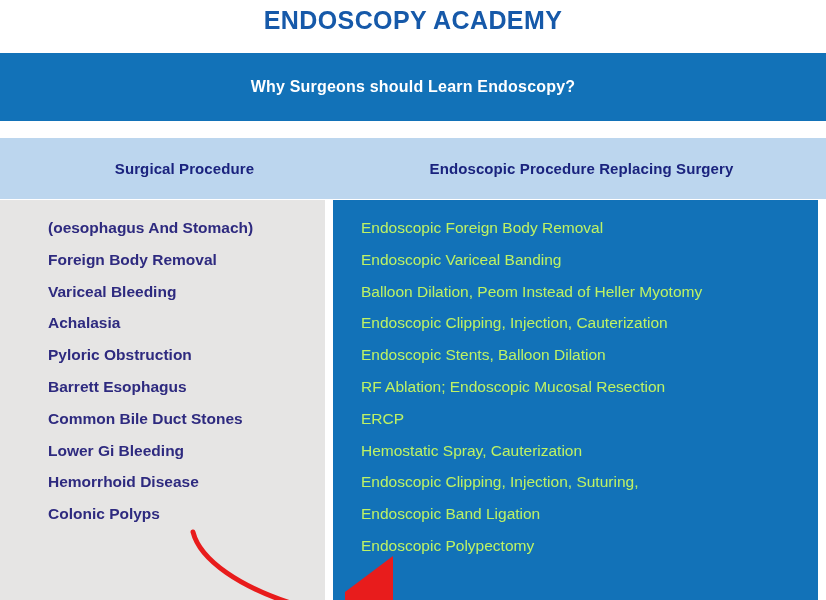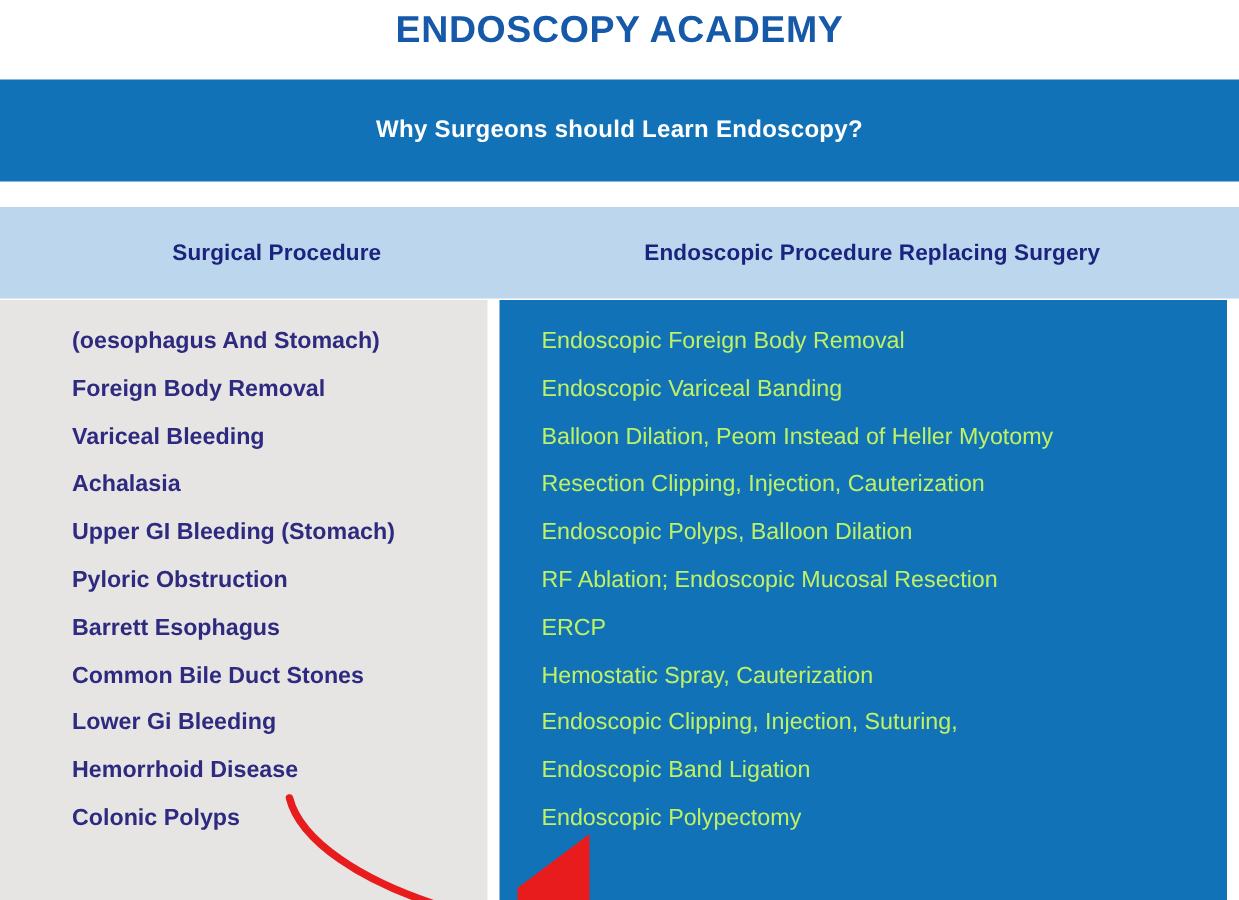--- a/index.html
+++ b/index.html
@@ -148,35 +148,34 @@
   <div class="colhead-strip">
     <div class="colhead colhead-left">Surgical Procedure</div>
     <div class="colhead colhead-right">Endoscopic Procedure Replacing Surgery</div>
   </div>
 
   <div class="panel panel-left" id="left-panel">
       <div class="row">(oesophagus And Stomach)</div>
       <div class="row">Foreign Body Removal</div>
       <div class="row">Variceal Bleeding</div>
       <div class="row">Achalasia</div>
-      <div class="row">Upper GI Bleeding (Stomach)</div>
       <div class="row">Pyloric Obstruction</div>
       <div class="row">Barrett Esophagus</div>
       <div class="row">Common Bile Duct Stones</div>
       <div class="row">Lower Gi Bleeding</div>
       <div class="row">Hemorrhoid Disease</div>
       <div class="row">Colonic Polyps</div>
     </div>
 
   <div class="panel panel-right" id="right-panel">
       <div class="row">Endoscopic Foreign Body Removal</div>
       <div class="row">Endoscopic Variceal Banding</div>
       <div class="row">Balloon Dilation, Peom Instead of Heller Myotomy</div>
-      <div class="row">Resection Clipping, Injection, Cauterization</div>
-      <div class="row">Endoscopic Polyps, Balloon Dilation</div>
+      <div class="row">Endoscopic Clipping, Injection, Cauterization</div>
+      <div class="row">Endoscopic Stents, Balloon Dilation</div>
       <div class="row">RF Ablation; Endoscopic Mucosal Resection</div>
       <div class="row">ERCP</div>
       <div class="row">Hemostatic Spray, Cauterization</div>
       <div class="row">Endoscopic Clipping, Injection, Suturing,</div>
       <div class="row">Endoscopic Band Ligation</div>
       <div class="row">Endoscopic Polypectomy</div>
     </div>
 
   <svg class="arrow-layer" viewBox="0 0 826 600">
     <path d="M 193 532 C 200 560 240 588 300 606" fill="none" stroke="#e81c1c" stroke-width="5" stroke-linecap="round"></path>

